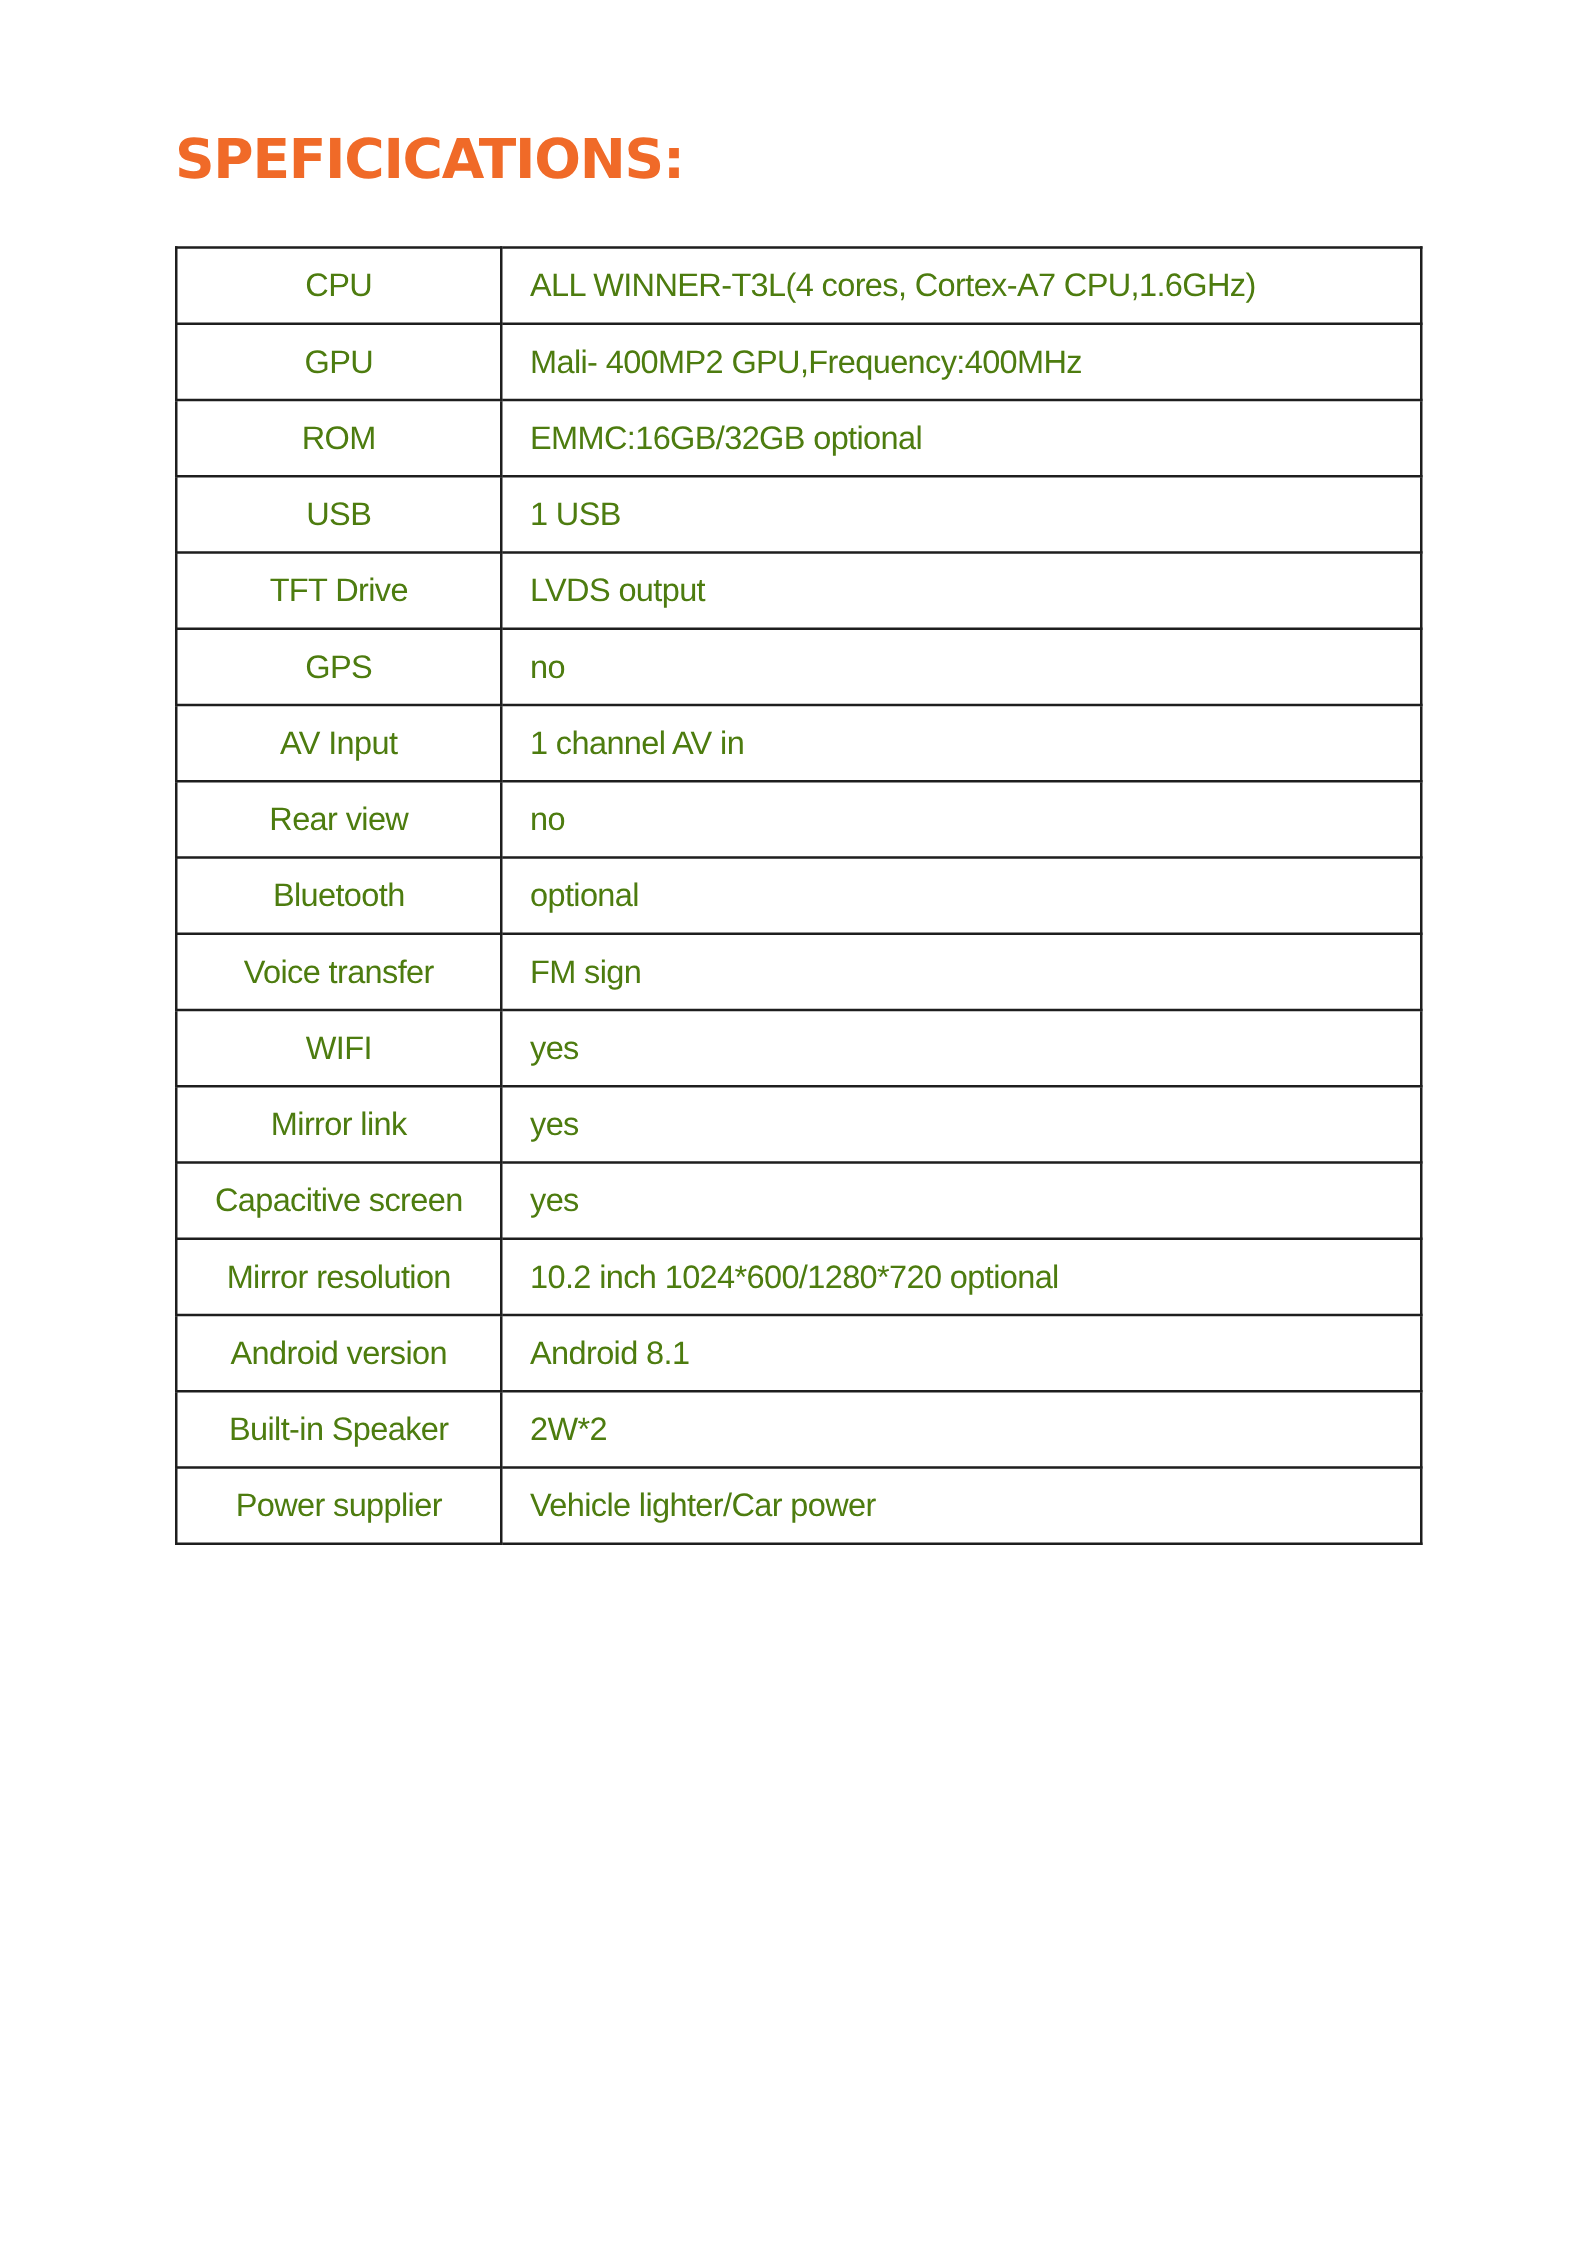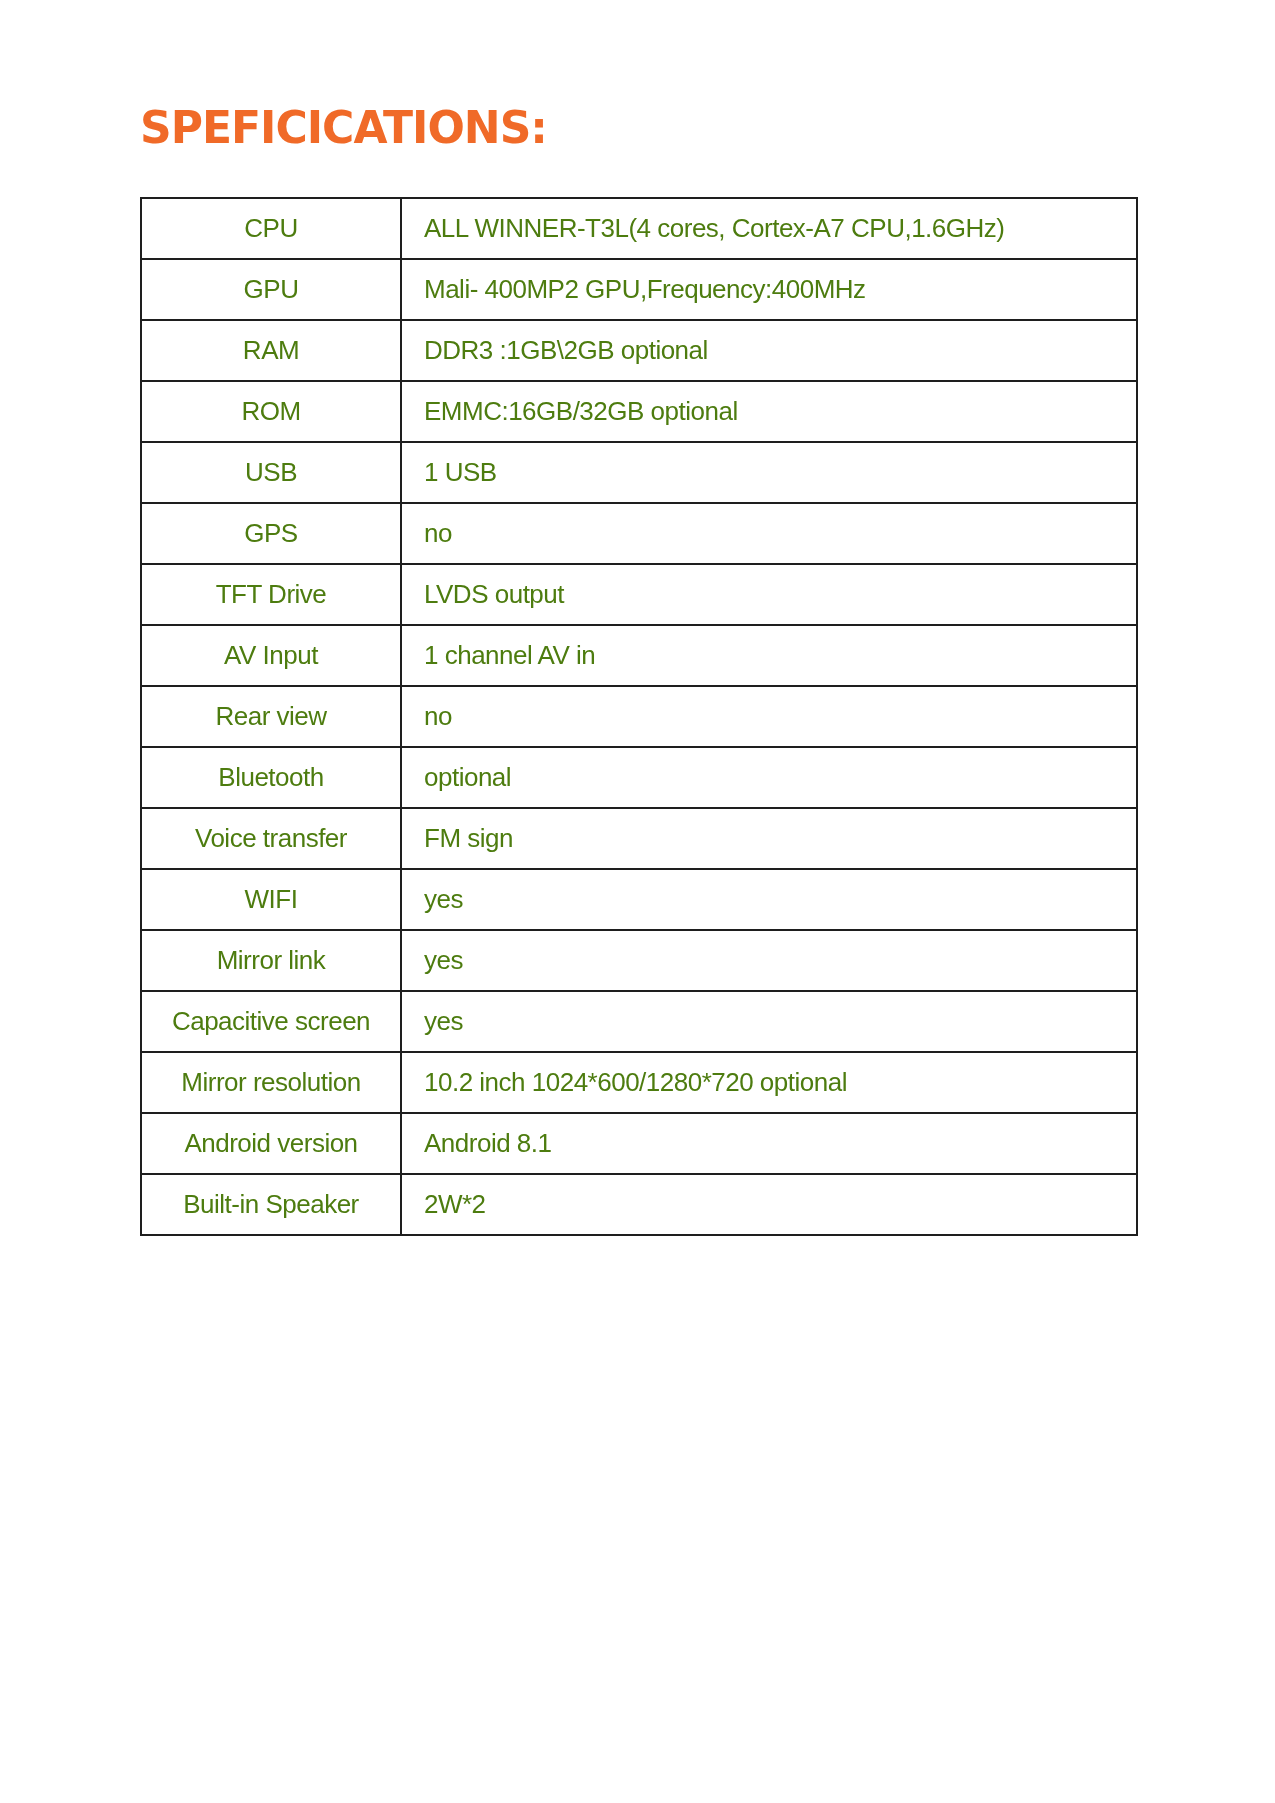--- a/index.html
+++ b/index.html
@@ -70,38 +70,34 @@
   <tbody>
     <tr>
       <td class="label">CPU</td>
       <td class="value">ALL WINNER-T3L(4 cores, Cortex-A7 CPU,1.6GHz)</td>
     </tr>
     <tr>
       <td class="label">GPU</td>
       <td class="value">Mali-  400MP2 GPU,Frequency:400MHz</td>
     </tr>
     <tr>
-      <td class="label">RAM</td>
-      <td class="value">DDR3 :1GB\2GB optional</td>
-    </tr>
-    <tr>
       <td class="label">ROM</td>
       <td class="value">EMMC:16GB/32GB optional</td>
     </tr>
     <tr>
       <td class="label">USB</td>
       <td class="value">1 USB</td>
     </tr>
     <tr>
+      <td class="label">TFT Drive</td>
+      <td class="value">LVDS output</td>
+    </tr>
+    <tr>
       <td class="label">GPS</td>
       <td class="value">no</td>
-    </tr>
-    <tr>
-      <td class="label">TFT Drive</td>
-      <td class="value">LVDS output</td>
     </tr>
     <tr>
       <td class="label">AV Input</td>
       <td class="value">1 channel AV in</td>
     </tr>
     <tr>
       <td class="label">Rear view</td>
       <td class="value">no</td>
     </tr>
     <tr>
@@ -129,14 +125,18 @@
       <td class="value">10.2 inch 1024*600/1280*720 optional</td>
     </tr>
     <tr>
       <td class="label">Android version</td>
       <td class="value">Android 8.1</td>
     </tr>
     <tr>
       <td class="label">Built-in Speaker</td>
       <td class="value">2W*2</td>
     </tr>
+    <tr>
+      <td class="label">Power supplier</td>
+      <td class="value">Vehicle lighter/Car power</td>
+    </tr>
   </tbody>
 </table>
 
 </body></html>

